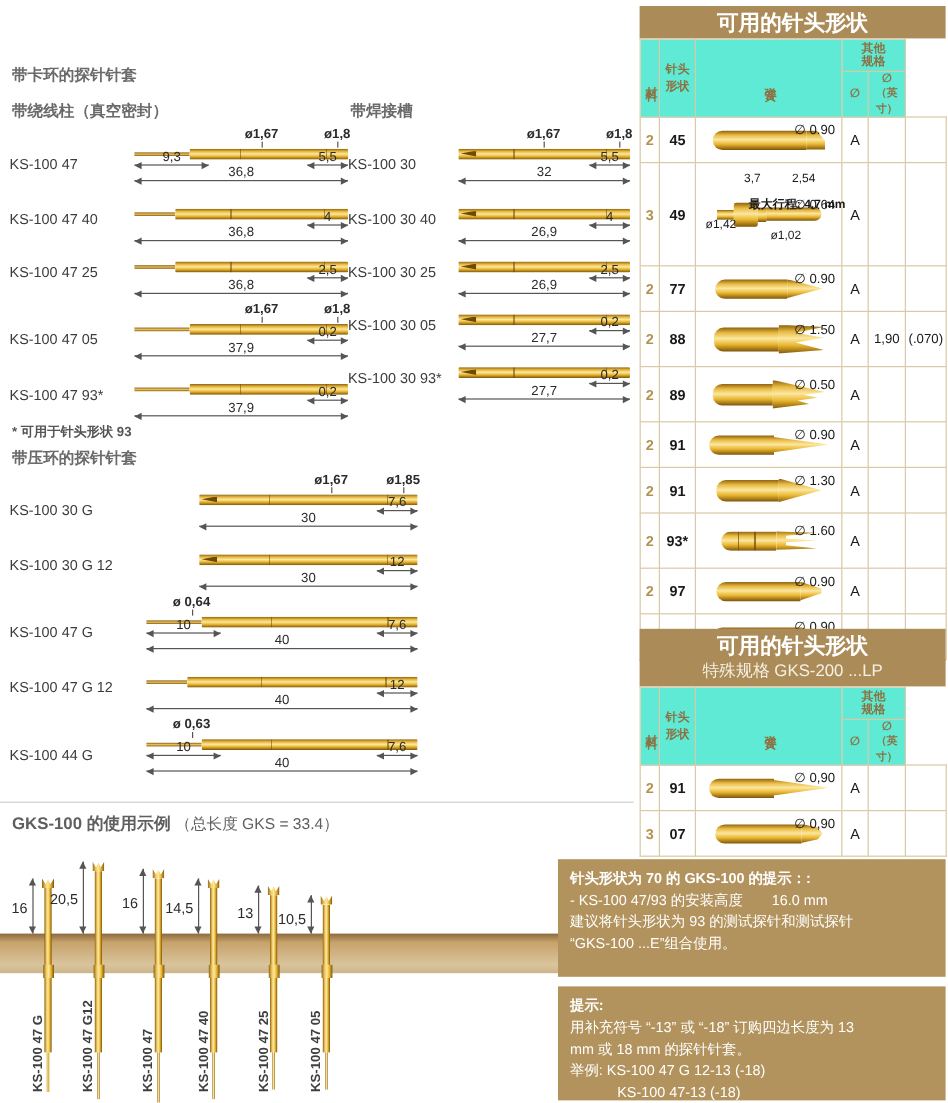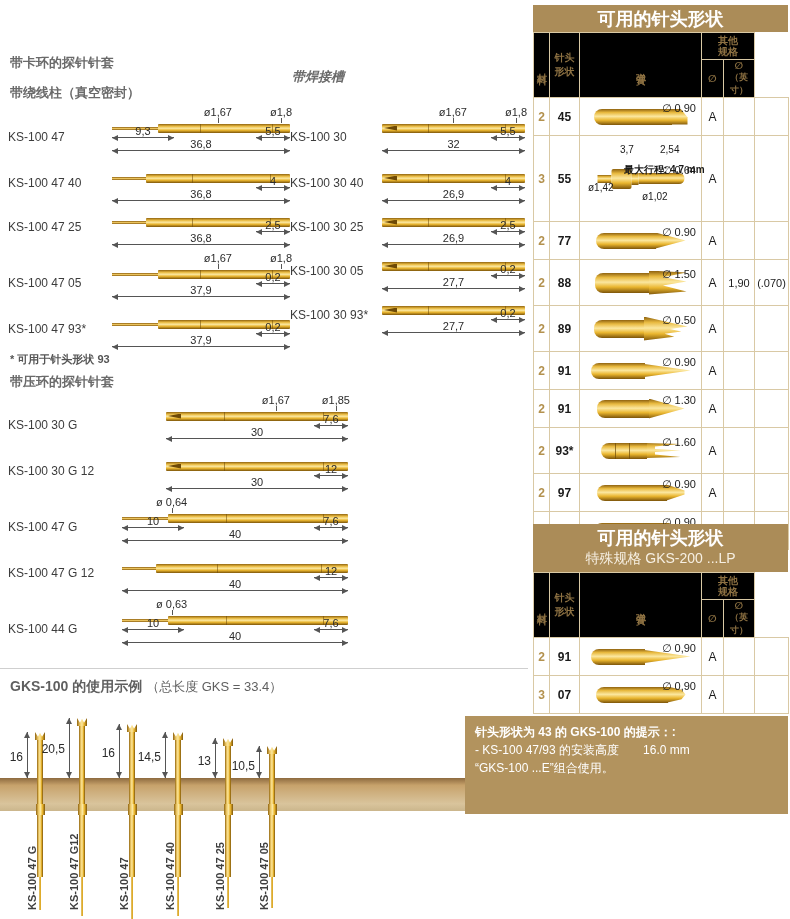--- a/index.html
+++ b/index.html
@@ -10,21 +10,21 @@
   .h1{position:absolute;left:10px;top:8px;font-size:21px;color:#8e8e8e;font-weight:400;letter-spacing:1px;}
   .sec-h{position:absolute;font-size:13px;font-weight:700;color:#6a6a6a;}
   .foot{position:absolute;font-size:11px;font-weight:700;color:#555;}
 
   
   .probes{position:absolute;}
   .prow{position:relative;width:100%;}
   .plabel{position:absolute;left:0;top:12px;font-size:12px;color:#3c3c3c;white-space:nowrap;}
   .has-dia .plabel{top:24px;}
   .pdraw{position:absolute;top:0;right:0;bottom:0;}
-  .dlabels{position:absolute;left:12px;right:0;top:0;height:14px;}
+  .dlabels{position:absolute;left:0;right:0;top:0;height:14px;font-weight:bold;}
   .dl{position:absolute;font-size:11px;color:#2b2b2b;white-space:nowrap;}
   .dl-a{right:58px;} .dl-b{right:-2px;} .dl-c{left:22px;}
   .dl::after{content:"";position:absolute;left:50%;top:12px;width:1px;height:5px;background:#555;}
   .bar{position:absolute;right:0;height:10px;display:flex;align-items:center;}
   .ptail{height:3px;background:linear-gradient(180deg,#8a5c0c,#eac35e 50%,#8a5c0c);flex:none;}
   .pbody{flex:1;height:9px;border-radius:1px;position:relative;
      background:
        linear-gradient(90deg,transparent 0 32%,rgba(110,74,6,.55) 32% calc(32% + 1px),transparent calc(32% + 1px) 86%,rgba(110,74,6,.55) 86% calc(86% + 1px),transparent calc(86% + 1px)),
        linear-gradient(180deg,#8f6310,#e8b93f 25%,#fbe79f 48%,#eab62f 70%,#7c540a);}
   .pbody.slotcap::before{content:"";position:absolute;left:2px;top:2px;width:13px;height:5px;background:#6e4a06;
@@ -53,21 +53,21 @@
   .gdim .dlab{position:absolute;right:5px;top:40%;font-size:12px;color:#2b2b2b;white-space:nowrap;}
   .glabel{position:absolute;font-size:11px;font-weight:700;color:#3f3f3f;white-space:nowrap;
      transform:rotate(-90deg);transform-origin:0 0;}
 
   
   .tbl{position:absolute;left:533px;width:255px;}
   .tbl-title{background:#ab8c58;color:#fff;text-align:center;font-size:18px;font-weight:700;padding:2px 0 1px;}
   .tbl-sub{background:#ab8c58;color:#f6efe2;text-align:center;font-size:14px;padding:0 0 4px;margin-top:-1px;}
   .tbl table{width:100%;border-collapse:collapse;table-layout:fixed;}
   .tbl td,.tbl th{border:1px solid #d9c9a5;padding:0;vertical-align:middle;}
-  .tbl th{color:#8d7142;font-weight:700;font-size:10px;background:#000000;}
+  .tbl th{color:#8d7142;font-weight:700;font-size:10px;background:#5eead4;}
   .vtext{writing-mode:vertical-rl;margin:0 auto;letter-spacing:2px;}
   .oth span{display:inline-block;width:26px;line-height:1.15;}
   .cell-mat{color:#b3914e;font-weight:700;font-size:12px;text-align:center;}
   .cell-num{color:#1a1a1a;font-weight:700;font-size:12px;text-align:center;}
   .cell-a{color:#1a1a1a;font-size:12px;text-align:center;}
   .cell-o{color:#1a1a1a;font-size:11px;text-align:center;}
   .tipwrap{position:relative;width:100%;height:100%;}
   .dia{position:absolute;right:5px;bottom:2px;font-size:11px;color:#1a1a1a;}
   .tip{position:absolute;left:50%;top:46%;transform:translate(-50%,-50%);display:flex;align-items:center;}
   .barrel,.pt,.p-stub,.p-collar,.p-neck,.p-pin{
@@ -103,21 +103,21 @@
   .nb-title{font-weight:700;}
 </style>
 </head>
 <body>
 
 <div class="page">
 
 
   <div class="sec-h" style="left:10px;top:54px;">带卡环的探针针套</div>
   <div class="sec-h" style="left:10px;top:84px;">带绕线柱（真空密封）</div>
-  <div class="sec-h" style="left:292px;top:68px;font-style:italic;">带焊接槽</div>
+  <div class="sec-h" style="left:292px;top:84px;">带焊接槽</div>
 
   <div class="probes" id="probes-left" style="left:8px;top:106px;width:282px;">
       <div class="prow has-dia" style="height: 58px;">
         <span class="plabel">KS-100 47</span>
         <div class="pdraw" style="left: 104px;">
           <div class="dlabels">
             <span class="dl dl-a">ø1,67</span>
             <span class="dl dl-b">ø1,8</span>
           </div>
           <div class="bar" style="top: 17px; left: 0px;">
@@ -483,21 +483,21 @@
                 </div>
                 <span class="dia">∅ 0.90</span>
               </div>
             </td>
             <td class="cell-a">A</td>
             <td class="cell-o"></td>
             <td class="cell-o"></td>
           </tr>
           <tr style="height: 86px;">
             <td class="cell-mat">3</td>
-            <td class="cell-num">55</td>
+            <td class="cell-num">49</td>
             <td>
               <div class="tipwrap">
                 <div class="tip t-plunger">
                   <div class="p-stub"></div>
                   <div class="p-collar"></div>
                   <div class="p-neck"></div>
                   <div class="p-pin"></div>
                 </div>
                 <span class="dia">∅ 0.64</span>
                 <span class="e55 e55-d1">ø1,42</span>
@@ -699,18 +699,26 @@
             </td>
             <td class="cell-a">A</td>
             <td class="cell-o"></td>
             <td class="cell-o"></td>
           </tr>
         </tbody>
     </table>
   </div>
 
   <div class="note-box" id="note0" style="top:716px;height:98px;">
-      <div class="note-line nb-title">针头形状为 43 的 GKS-100 的提示：:</div>
+      <div class="note-line nb-title">针头形状为 70 的 GKS-100 的提示：:</div>
       <div class="note-line">- KS-100 47/93 的安装高度　　16.0 mm</div>
+      <div class="note-line">建议将针头形状为 93 的测试探针和测试探针</div>
       <div class="note-line">“GKS-100 ...E”组合使用。</div>
     </div>
+  <div class="note-box" id="note1" style="top:822px;height:95px;">
+      <div class="note-line nb-title">提示:</div>
+      <div class="note-line">用补充符号 “-13” 或 “-18” 订购四边长度为 13</div>
+      <div class="note-line">mm 或 18 mm 的探针针套。</div>
+      <div class="note-line">举例: KS-100 47 G 12-13 (-18)</div>
+      <div class="note-line">　　　 KS-100 47-13 (-18)</div>
+    </div>
 
 </div>
 
 </body></html>

